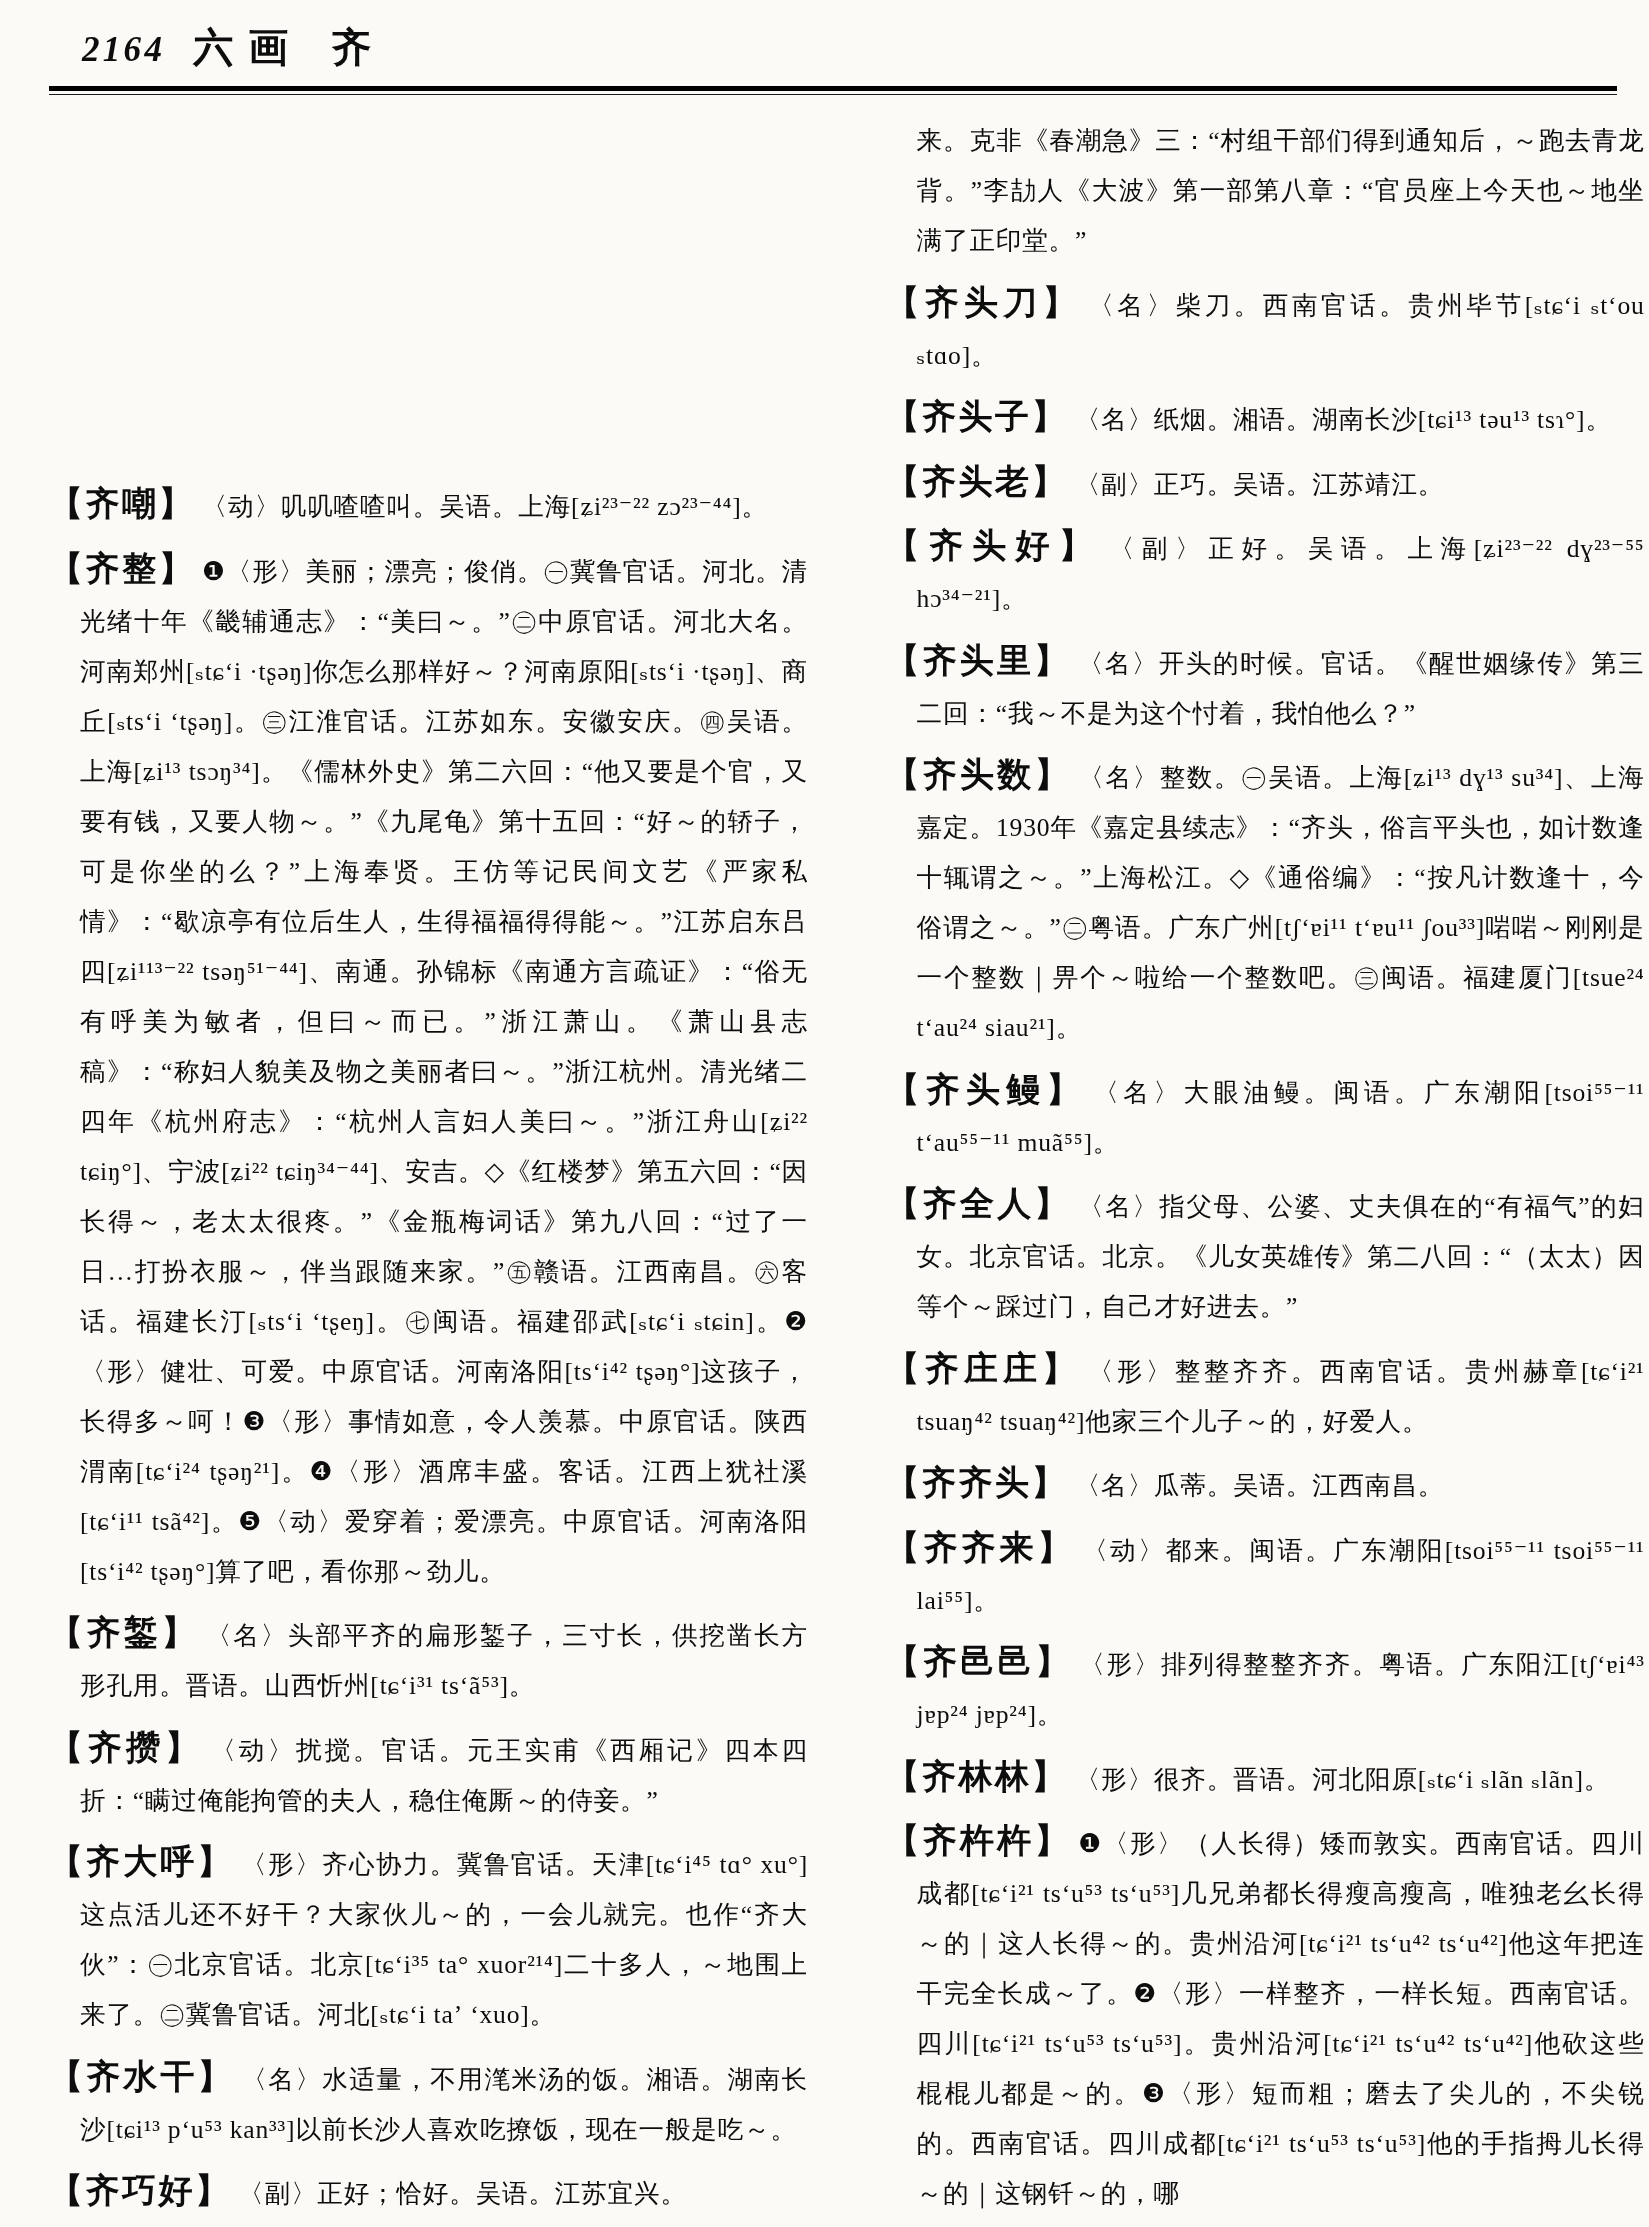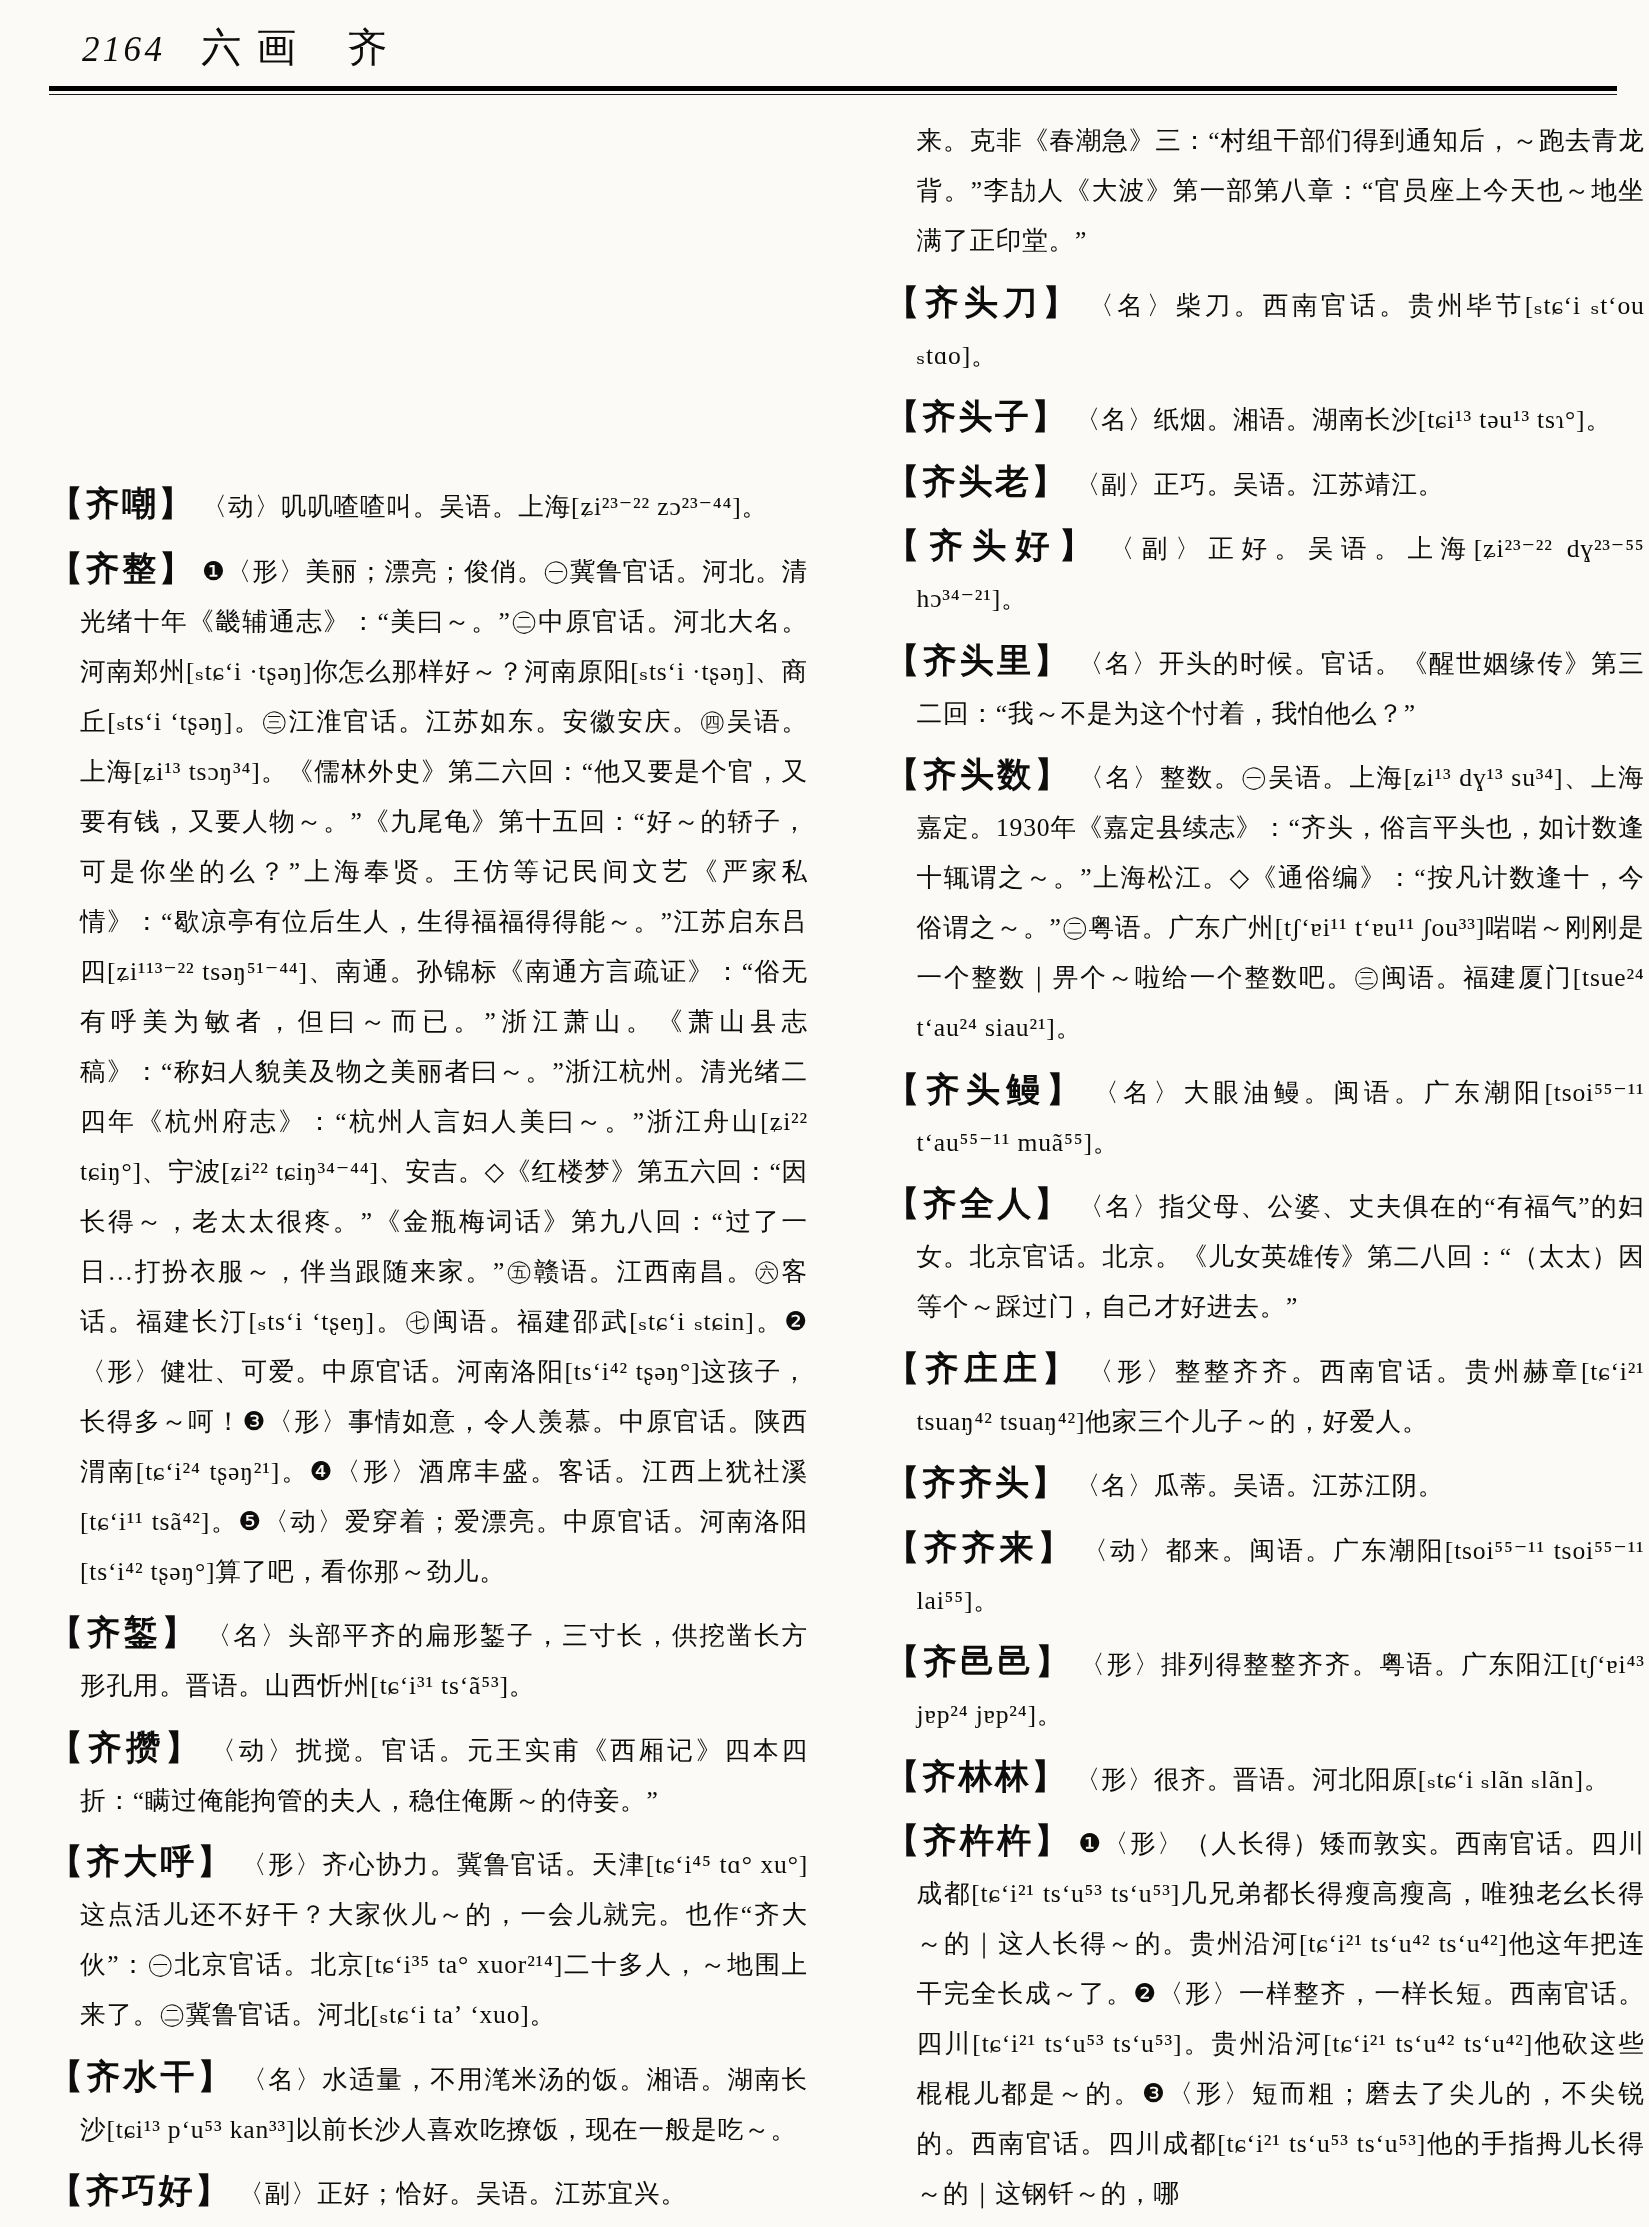--- a/index.html
+++ b/index.html
@@ -10,23 +10,23 @@
     font-family:"Liberation Serif","DejaVu Serif",serif;
     overflow:hidden;
     position:relative;
   }
   .page{
     box-sizing:border-box;
     width:1650px;height:2227px;
     padding:15px 33px 25px 49px;
   }
   .header{
-    display:flex;align-items:baseline;gap:36px;
+    display:flex;align-items:baseline;gap:28px;
     padding:5px 0 8.2px 33px;
-    font-weight:normal;
+    font-weight:bold;
   }
   .page-number{
     font-size:35px;font-style:italic;letter-spacing:3.3px;
   }
   .section-label{font-size:40px;letter-spacing:15px;}
   .head-rule{
     height:0;
     border-top:5px solid #000;
     border-bottom:1.6px solid #1a1a1a;
     padding-top:2.5px;
@@ -97,21 +97,21 @@
         <div class="entry continuation"><span class="body">来。克非《春潮急》三：“村组干部们得到通知后，～跑去青龙背。”李劼人《大波》第一部第八章：“官员座上今天也～地坐满了正印堂。”</span></div>
         <div class="entry"><span class="headword">【齐头刀】</span><span class="body">〈名〉柴刀。西南官话。贵州毕节[ₛtɕʻi ₛtʻou ₛtɑo]。</span></div>
         <div class="entry"><span class="headword">【齐头子】</span><span class="body">〈名〉纸烟。湘语。湖南长沙[tɕi¹³ təu¹³ tsɿ°]。</span></div>
         <div class="entry"><span class="headword">【齐头老】</span><span class="body">〈副〉正巧。吴语。江苏靖江。</span></div>
         <div class="entry"><span class="headword">【齐头好】</span><span class="body">〈副〉正好。吴语。上海[ʑi²³⁻²² dɣ²³⁻⁵⁵ hɔ³⁴⁻²¹]。</span></div>
         <div class="entry"><span class="headword">【齐头里】</span><span class="body">〈名〉开头的时候。官话。《醒世姻缘传》第三二回：“我～不是为这个忖着，我怕他么？”</span></div>
         <div class="entry"><span class="headword">【齐头数】</span><span class="body">〈名〉整数。㊀吴语。上海[ʑi¹³ dɣ¹³ su³⁴]、上海嘉定。1930年《嘉定县续志》：“齐头，俗言平头也，如计数逢十辄谓之～。”上海松江。◇《通俗编》：“按凡计数逢十，今俗谓之～。”㊁粤语。广东广州[tʃʻɐi¹¹ tʻɐu¹¹ ʃou³³]啱啱～刚刚是一个整数｜畀个～啦给一个整数吧。㊂闽语。福建厦门[tsue²⁴ tʻau²⁴ siau²¹]。</span></div>
         <div class="entry"><span class="headword">【齐头鳗】</span><span class="body">〈名〉大眼油鳗。闽语。广东潮阳[tsoi⁵⁵⁻¹¹ tʻau⁵⁵⁻¹¹ muã⁵⁵]。</span></div>
         <div class="entry"><span class="headword">【齐全人】</span><span class="body">〈名〉指父母、公婆、丈夫俱在的“有福气”的妇女。北京官话。北京。《儿女英雄传》第二八回：“（太太）因等个～踩过门，自己才好进去。”</span></div>
         <div class="entry"><span class="headword">【齐庄庄】</span><span class="body">〈形〉整整齐齐。西南官话。贵州赫章[tɕʻi²¹ tsuaŋ⁴² tsuaŋ⁴²]他家三个儿子～的，好爱人。</span></div>
-        <div class="entry"><span class="headword">【齐齐头】</span><span class="body">〈名〉瓜蒂。吴语。江苏江阴。</span></div>
+        <div class="entry"><span class="headword">【齐齐头】</span><span class="body">〈名〉瓜蒂。吴语。江西南昌。</span></div>
         <div class="entry"><span class="headword">【齐齐来】</span><span class="body">〈动〉都来。闽语。广东潮阳[tsoi⁵⁵⁻¹¹ tsoi⁵⁵⁻¹¹ lai⁵⁵]。</span></div>
         <div class="entry"><span class="headword">【齐邑邑】</span><span class="body">〈形〉排列得整整齐齐。粤语。广东阳江[tʃʻɐi⁴³ jɐp²⁴ jɐp²⁴]。</span></div>
         <div class="entry"><span class="headword">【齐林林】</span><span class="body">〈形〉很齐。晋语。河北阳原[ₛtɕʻi ₛlãn ₛlãn]。</span></div>
         <div class="entry"><span class="headword">【齐杵杵】</span><span class="body">❶〈形〉（人长得）矮而敦实。西南官话。四川成都[tɕʻi²¹ tsʻu⁵³ tsʻu⁵³]几兄弟都长得瘦高瘦高，唯独老幺长得～的｜这人长得～的。贵州沿河[tɕʻi²¹ tsʻu⁴² tsʻu⁴²]他这年把连干完全长成～了。❷〈形〉一样整齐，一样长短。西南官话。四川[tɕʻi²¹ tsʻu⁵³ tsʻu⁵³]。贵州沿河[tɕʻi²¹ tsʻu⁴² tsʻu⁴²]他砍这些棍棍儿都是～的。❸〈形〉短而粗；磨去了尖儿的，不尖锐的。西南官话。四川成都[tɕʻi²¹ tsʻu⁵³ tsʻu⁵³]他的手指拇儿长得～的｜这钢钎～的，哪</span></div>
       </div>
   </div>
 
 </div>
 
 

